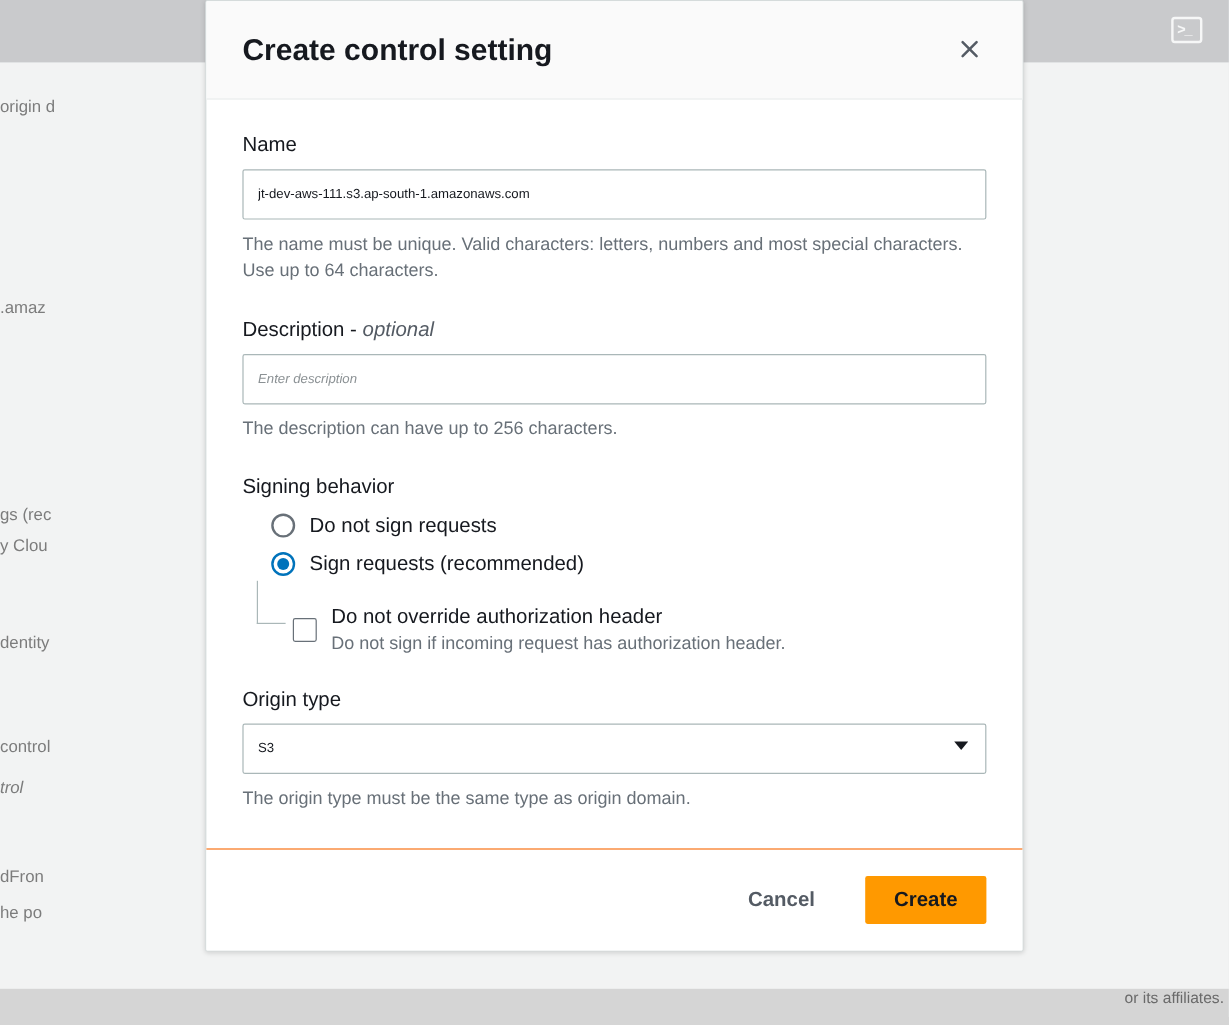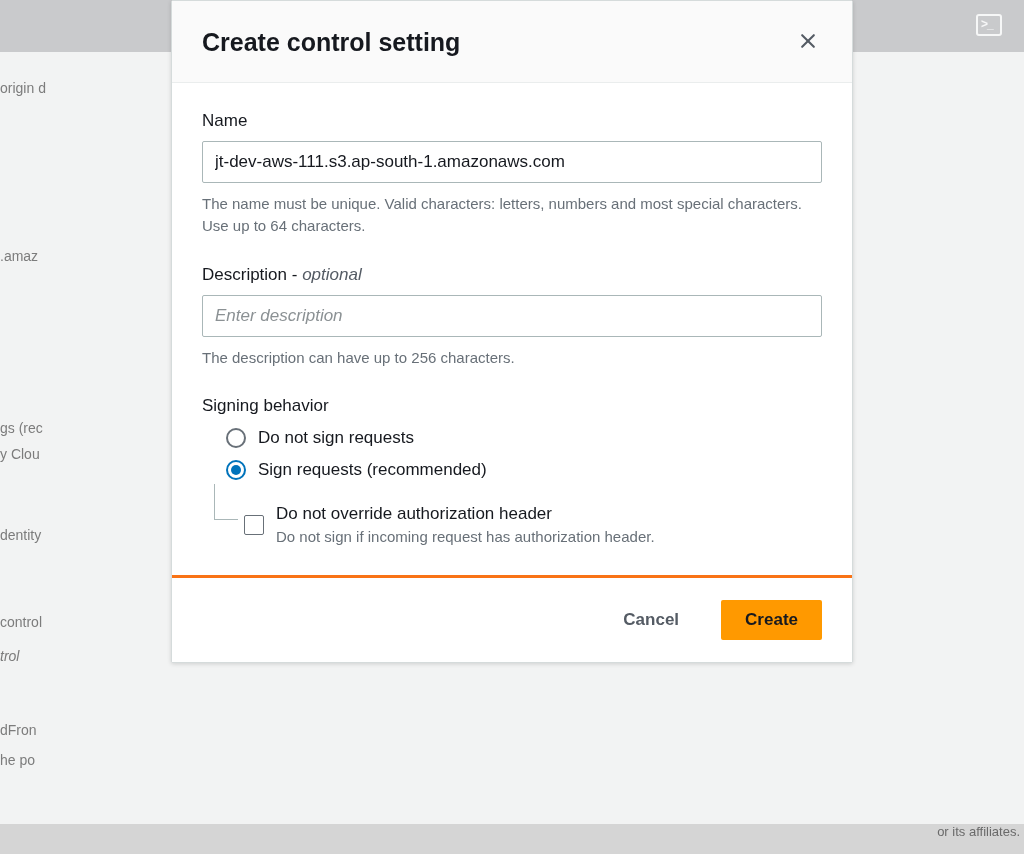--- a/index.html
+++ b/index.html
@@ -16,21 +16,21 @@
   .modal-header { padding: 26px 30px 24px 30px; border-bottom: 1px solid #eaeded; background: #fafafa; display: flex; align-items: center; justify-content: space-between; }
   .modal-title { font-size: 25px; font-weight: 700; color: #16191f; }
   .close-btn { background: none; border: none; cursor: pointer; padding: 4px; color: #545b64; }
   .close-btn svg { width: 20px; height: 20px; }
 
   .modal-body { padding: 28px 30px 30px 30px; }
   .field-block { margin-bottom: 28px; }
   .field-block:last-child { margin-bottom: 0; }
   .field-label { font-size: 17px; font-weight: 400; color: #16191f; margin-bottom: 10px; display: block; }
   .optional { font-style: italic; color: #545b64; font-weight: 400; }
-  .text-input, .select { width: 100%; height: 42px; border: 1px solid #aab7b8; border-radius: 2px; padding: 0 12px; font-size: 17px; color: #16191f; background: #fff; }
+  .text-input, .select { width: 100%; height: 42px; border: 1px solid #aab7b8; border-radius: 2px; padding: 0 12px; font-size: 11px; color: #16191f; background: #fff; }
   .text-input::placeholder { color: #8b9194; font-style: italic; }
   .helper { font-size: 15px; color: #687078; margin-top: 10px; line-height: 1.45; }
 
   .radio-row { display: flex; align-items: center; margin-top: 12px; cursor: pointer; padding-left: 24px; }
   .radio { width: 20px; height: 20px; border: 2px solid #687078; border-radius: 50%; margin-right: 12px; position: relative; flex-shrink: 0; background:#fff;}
   .radio.selected { border-color: #0073bb; }
   .radio.selected::after { content: ""; position: absolute; inset: 3px; background: #0073bb; border-radius: 50%; }
   .radio-label { font-size: 17px; color: #16191f; }
 
   .sub-option { margin-left: 12px; margin-top: 14px; display: flex; align-items: flex-start; }
@@ -39,21 +39,21 @@
   .checkbox { width: 20px; height: 20px; border: 1px solid #687078; border-radius: 2px; margin-right: 12px; flex-shrink: 0; background:#fff; cursor:pointer;}
   .checkbox-col { display: flex; flex-direction: column; }
   .checkbox-label { font-size: 17px; color: #16191f; }
   .checkbox-helper { font-size: 15px; color: #687078; margin-top: 4px; }
 
   .select-wrap { position: relative; }
   .select { appearance: none; -webkit-appearance: none; padding-right: 40px; cursor: pointer; font-family: inherit;}
   .select-caret { position: absolute; right: 14px; top: 50%; transform: translateY(-50%); pointer-events: none; color:#16191f;}
   .select-caret svg { width: 14px; height: 14px; }
 
-  .modal-footer { border-top: 3px solid #f97316; padding: 22px 30px; display: flex; justify-content: flex-end; gap: 18px; background: #fff; }
+  .modal-footer { border-top: 1px solid #f97316; padding: 22px 30px; display: flex; justify-content: flex-end; gap: 18px; background: #fff; }
   .btn { height: 40px; padding: 0 24px; border-radius: 2px; font-size: 17px; font-weight: 700; cursor: pointer; border: none; }
   .btn-cancel { background: transparent; color: #545b64; }
   .btn-primary { background: #ff9900; color: #16191f; }
 </style>
 </head>
 <body>
 
 <div class="page-bg">
   <div class="bg-header"></div>
   <div class="bg-shell-icon"></div>
@@ -120,20 +120,34 @@
           <div class="checkbox-row">
             <span class="checkbox"></span>
             <div class="checkbox-col">
               <span class="checkbox-label">Do not override authorization header</span>
               <span class="checkbox-helper">Do not sign if incoming request has authorization header.</span>
             </div>
           </div>
         </div>
       </div>
 
+      <div class="field-block">
+        <label class="field-label">Origin type</label>
+        <div class="select-wrap">
+          <select class="select">
+            <option>S3</option>
+          </select>
+          <span class="select-caret">
+            <svg viewBox="0 0 12 12" fill="currentColor">
+                <polygon points="1,3 11,3 6,9"></polygon>
+              </svg>
+          </span>
+        </div>
+        <div class="helper">The origin type must be the same type as origin domain.</div>
+      </div>
 
     </div>
 
     <div class="modal-footer">
       <button class="btn btn-cancel">Cancel</button>
       <button class="btn btn-primary">Create</button>
     </div>
 
   </div>
 </div>

